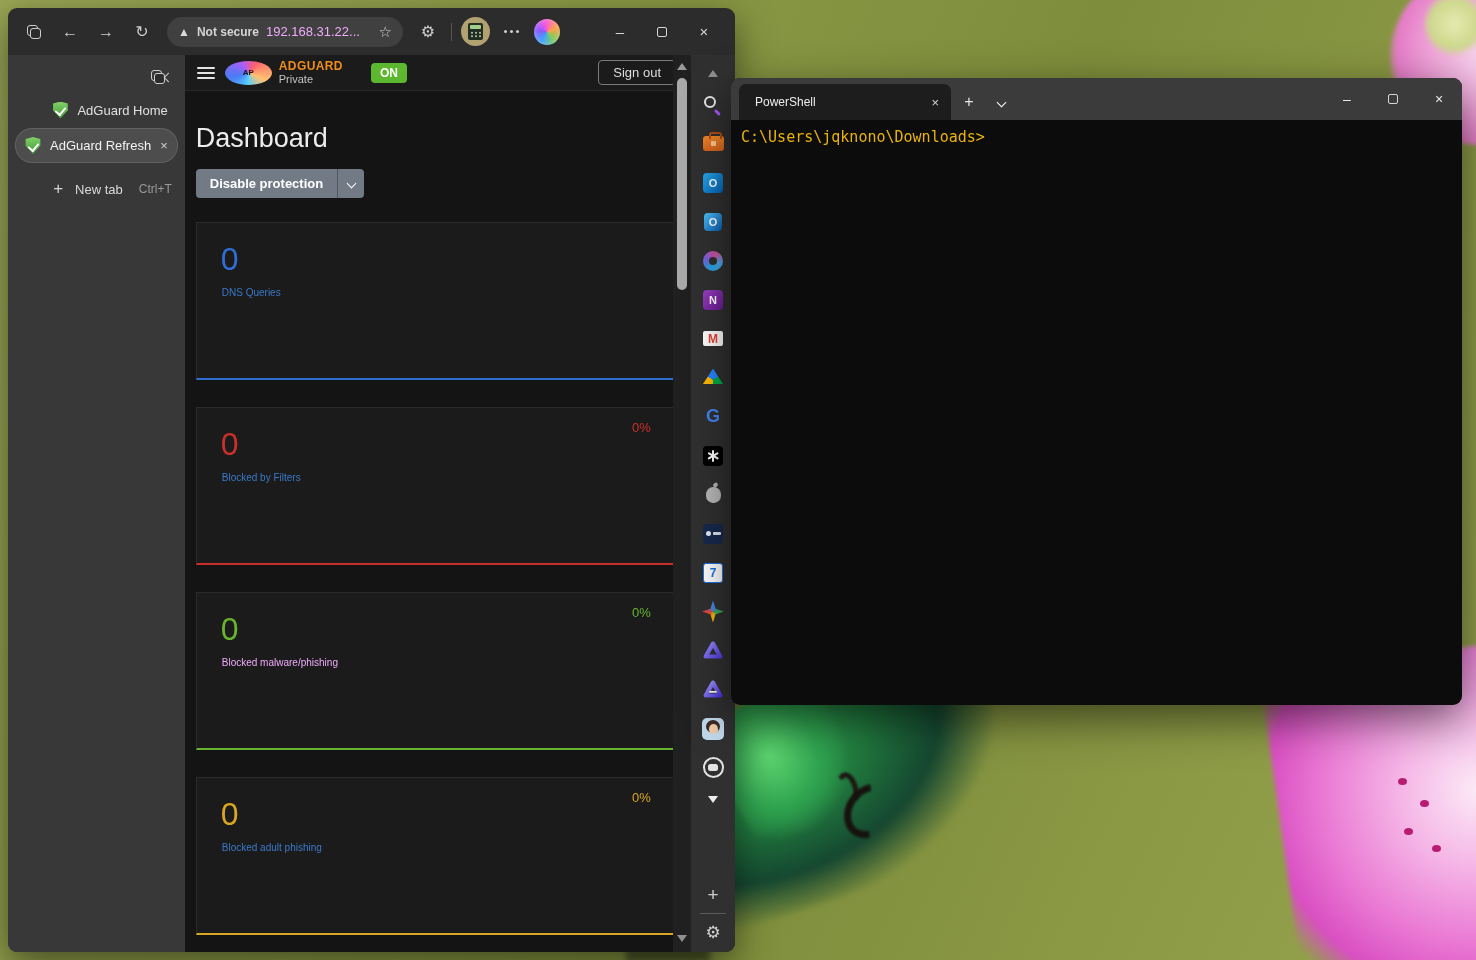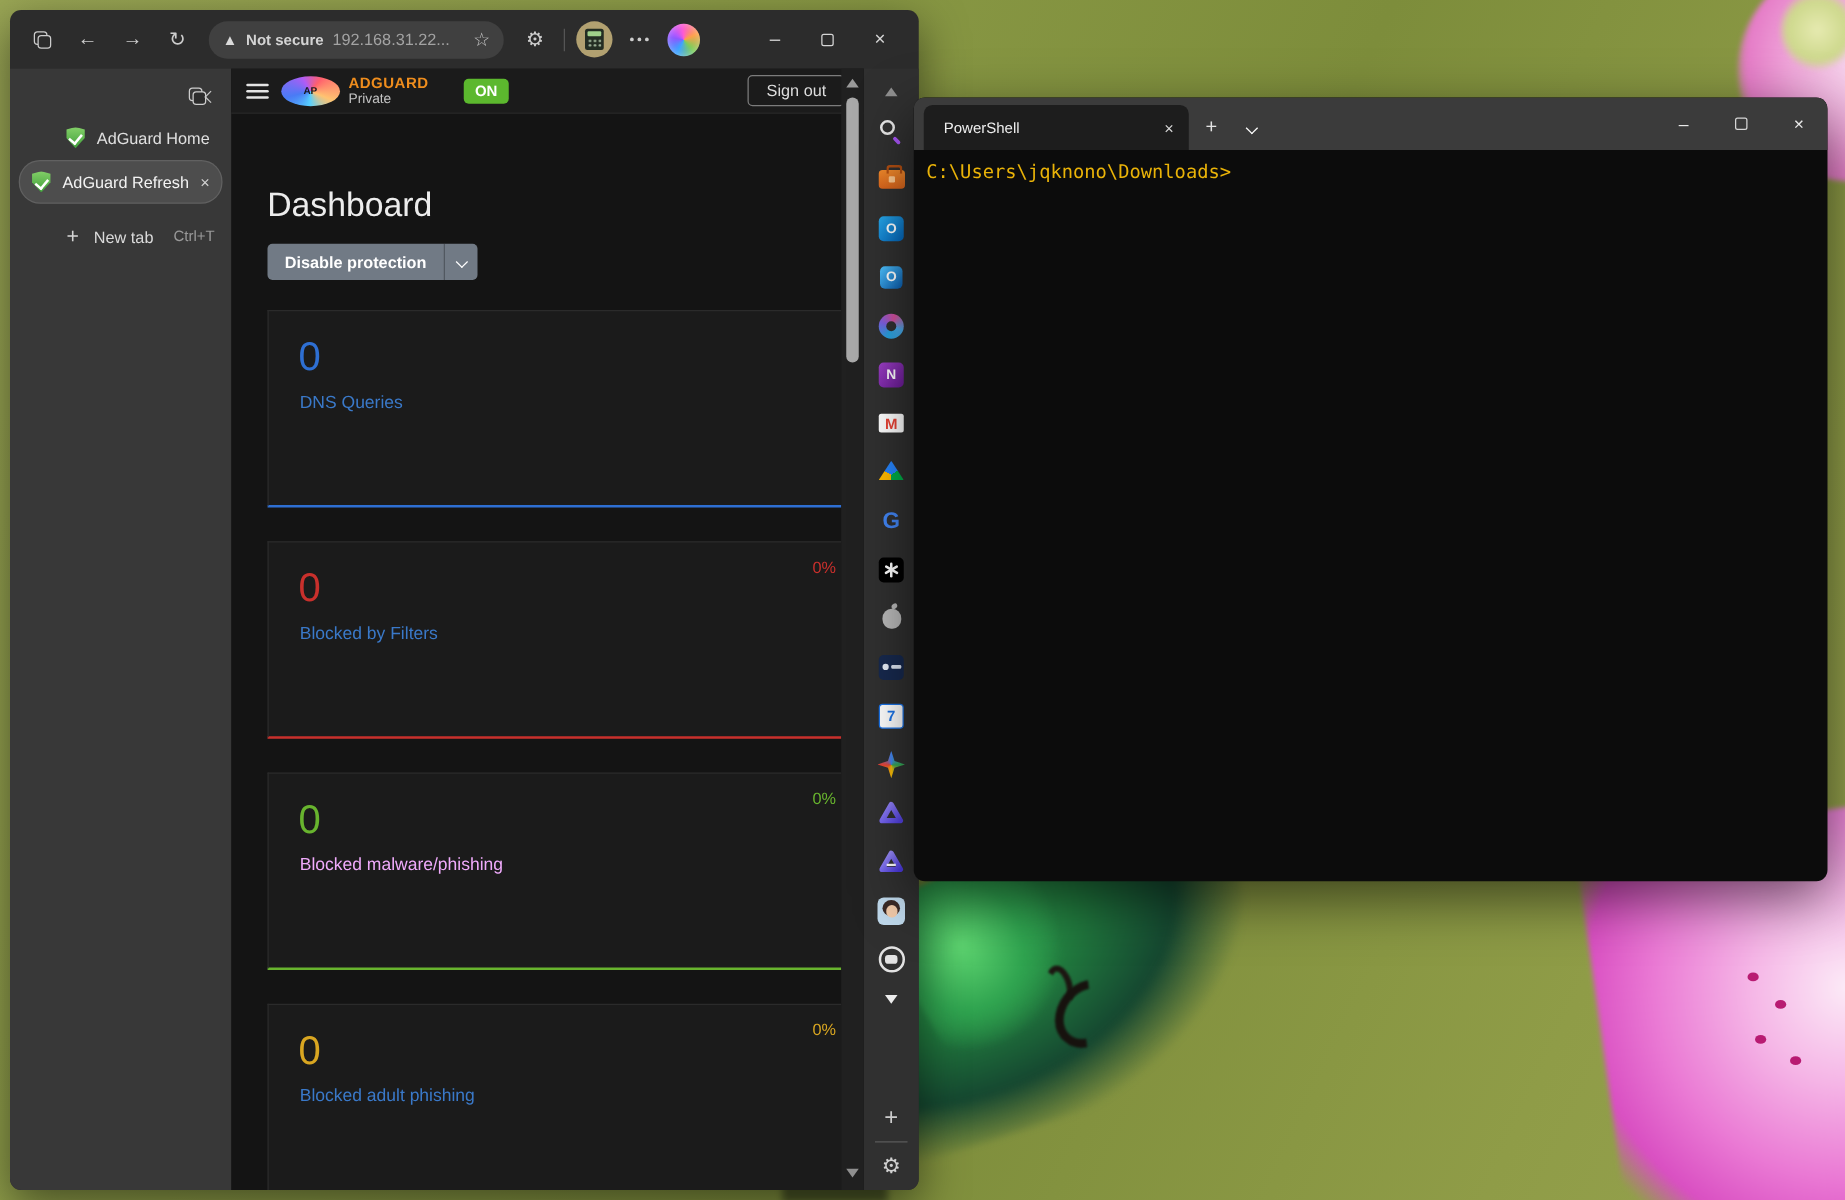--- a/index.html
+++ b/index.html
@@ -41,21 +41,21 @@
   .tool-btn { width:32px; height:30px; display:flex; align-items:center; justify-content:center;
     color:#cdcdcd; font-size:16px; border-radius:6px; flex:0 0 auto; }
   .stack-ic { position:relative; width:14px; height:14px; }
   .stack-ic i { position:absolute; width:11px; height:11px; border:1.6px solid #cdcdcd; border-radius:3px; display:block; }
   .stack-ic i:first-child { left:0; top:0; }
   .stack-ic i:last-child { left:3px; top:3px; background:#2c2c2c; }
   .addr { height:30px; flex:0 0 236px; background:#404040; border-radius:15px;
     display:flex; align-items:center; padding:0 11px; gap:7px; margin:0 5px; }
   .addr .warn { font-size:12px; color:#dadada; }
   .addr .sec { font-size:12px; font-weight:700; color:#d4d4d4; white-space:nowrap; }
-  .addr .url { font-size:13px; color:#a3a3a3; flex:1; white-space:nowrap; overflow:hidden; }
+  .addr .url { font-size:13px; color:#f0abfc; flex:1; white-space:nowrap; overflow:hidden; }
   .addr .star { font-size:15px; color:#cdcdcd; }
   .vdiv { width:1px; height:18px; background:#555; margin:0 3px; }
   .calc-badge { width:29px; height:29px; border-radius:50%; background:#b2a171;
     display:flex; align-items:center; justify-content:center; }
   .calc-badge .scr { width:15px; height:17px; background:#232d23; border-radius:2px; position:relative; }
   .calc-badge .scr::before { content:""; position:absolute; left:2px; top:2px; width:11px; height:4px; background:#9fd08a; border-radius:1px; }
   .calc-badge .scr::after { content:""; position:absolute; left:2px; top:8px; width:11px; height:7px;
     background-image:radial-gradient(#9fb59a 1px, transparent 1.2px); background-size:4px 3.5px; }
   .dots3 { display:flex; gap:3px; }
   .dots3 b { width:3px; height:3px; border-radius:50%; background:#cdcdcd; }
@@ -98,36 +98,36 @@
     background:conic-gradient(from 40deg, #ff5f6d, #ffc371, #57d0ff, #4a7bf5, #b05cf5, #ff5f6d);
     display:flex; align-items:center; justify-content:center; color:#17181c; font-size:8px; font-weight:800; }
   .brand { line-height:1.1; }
   .brand .bn { color:#ef8d1d; font-size:12px; font-weight:800; letter-spacing:.4px; }
   .brand .be { color:#c3c3c3; font-size:11px; }
   .onbadge { margin-left:28px; background:#5cb82e; color:#fff; font-size:12px; font-weight:700;
     padding:3px 9px; border-radius:4px; }
   .signout { margin-left:auto; margin-right:3px; border:1px solid #7c7c7c; color:#dddddd;
     font-size:13px; padding:4px 14px; border-radius:4px; background:transparent; }
 
-  .content { position:absolute; left:0; right:18px; top:37px; bottom:0; padding-left:29px; overflow:hidden;margin-top:26px; }
+  .content { position:absolute; left:0; right:18px; top:37px; bottom:0; padding-left:11px; overflow:hidden; }
   .dash { margin-top:31px; font-size:27px; font-weight:400; color:#ececec; }
   .row-btn { margin-top:15px; }
   .row-btn2 { margin-top:9px; }
   .btn-disable { display:inline-flex; align-items:stretch; background:#717a85; border-radius:4px;
     overflow:hidden; color:#fff; font-size:13px; font-weight:700; }
   .btn-disable .lbl { padding:7px 14px; }
   .btn-disable .chevseg { width:27px; display:flex; align-items:center; justify-content:center;
     border-left:1px solid rgba(0,0,0,.28); }
   .btn-refresh { display:inline-block; border:1px solid #2a62a8; color:#4084d8; font-size:13px;
     font-weight:700; padding:6px 12px; border-radius:4px; background:transparent; }
   .cards { margin-top:24px; }
   .card { width:478px; height:158px; background:#1b1b1b; border:1px solid #2b2b2b;
     border-bottom:2px solid #444; margin-bottom:27px; position:relative; }
   .card-value { position:absolute; left:24px; top:18px; font-size:32px; font-weight:400; }
-  .card-label { position:absolute; left:25px; top:64px; font-size:14px; color:#3a79c9; }
+  .card-label { position:absolute; left:25px; top:64px; font-size:10px; color:#3a79c9; }
   .card-percent { position:absolute; right:22px; top:12px; font-size:13px; }
 
   
   .scrollbar { position:absolute; top:0; right:0; bottom:0; width:18px; background:#202020; }
   .tri { width:0; height:0; border-left:5px solid transparent; border-right:5px solid transparent; }
   .tri.up { border-bottom:7px solid #9a9a9a; }
   .tri.down { border-top:7px solid #8f8f8f; }
   .sb-up { position:absolute; top:8px; left:4px; }
   .sb-thumb { position:absolute; top:23px; left:4px; width:10px; height:212px; background:#a9a9a9; border-radius:5px; }
   .sb-down { position:absolute; bottom:10px; left:4px; }

